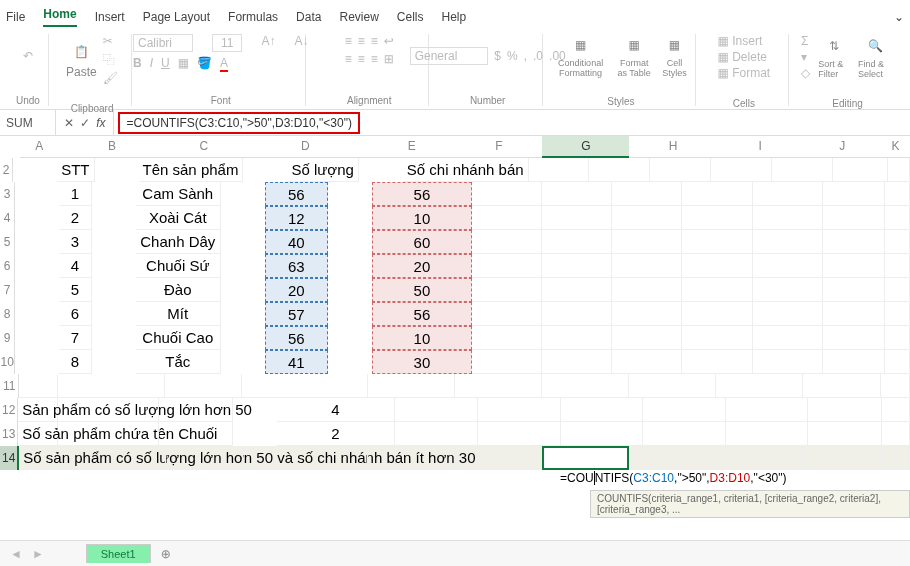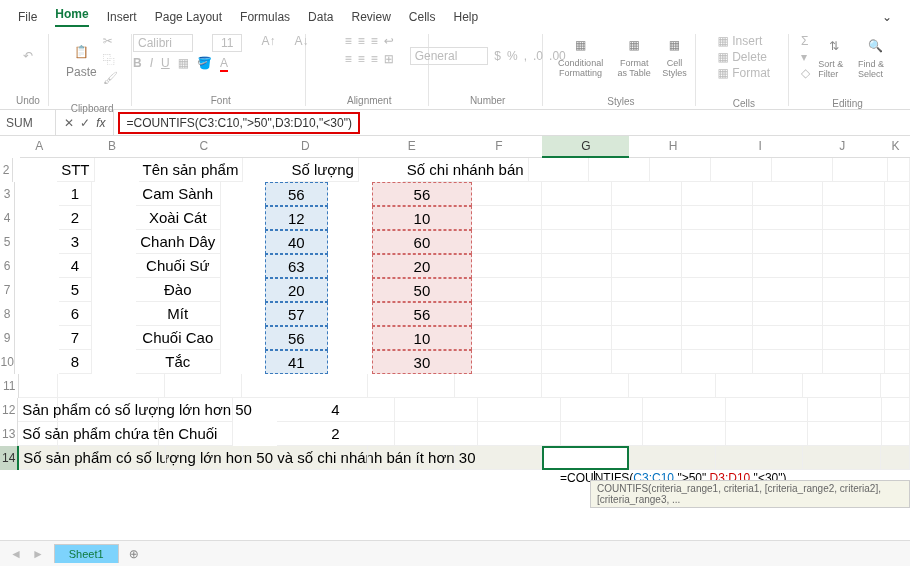--- a/index.html
+++ b/index.html
@@ -1,18 +1,18 @@
 <!DOCTYPE html>
 <html><head>
 <meta charset="utf-8">
 <style>
 * { margin: 0; padding: 0; box-sizing: border-box; font-family: "Segoe UI", sans-serif; font-size: 12px; }
 body { background: #fff; width: 910px; height: 566px; overflow: hidden; position: relative; }
 
-.menubar { display: flex; align-items: center; padding: 6px 18px 0; gap: 18px; height: 28px; }
+.menubar { display: flex; align-items: center; padding: 6px 6px 0; gap: 18px; height: 28px; }
 .menubar span { color: #444; cursor: pointer; }
 .menubar .active { color: #0f7a3f; font-weight: 600; border-bottom: 2px solid #0f7a3f; padding-bottom: 4px; }
 .caret { margin-left: auto; color: #888; }
 
 .ribbon { display: flex; align-items: flex-start; padding: 6px 8px 2px; border-bottom: 1px solid #ddd; height: 82px; gap: 4px; }
 .rgroup { display: flex; flex-direction: column; align-items: center; justify-content: space-between; height: 72px; border-right: 1px solid #e5e5e5; padding: 0 8px; }
 .rgroup:last-child { border-right: none; }
 .rgroup .tools { display: flex; align-items: center; gap: 6px; color: #bbb; flex: 1; }
 .rgroup .label { font-size: 10px; color: #888; margin-top: 18px; }
 .bigbtn { display: flex; flex-direction: column; align-items: center; color: #888; gap: 2px; }
@@ -44,21 +44,21 @@
 .wA { width: 40px; } .wB { width: 110px; } .wC { width: 80px; } .wD { width: 130px; }
 .wE { width: 90px; } .wF { width: 90px; } .wG { width: 90px; } .wH { width: 90px; }
 .wI { width: 90px; } .wJ { width: 80px; } .wK { width: 30px; }
 
 .formula-cell { position: absolute; font-size: 15px; font-family: Calibri, sans-serif; }
 .fc-blue { color: #0070c0; } .fc-red { color: #c00; }
 
 .tooltip { position: absolute; background: #f4f4e8; border: 1px solid #ccc; padding: 2px 6px; font-size: 10px; color: #666; }
 
 .tabbar { position: absolute; bottom: 0; left: 0; right: 0; height: 26px; border-top: 1px solid #ddd; display: flex; align-items: center; padding: 0 10px; gap: 10px; background: #f7f7f7; }
-.tab { background: #7dd3fc; border: 1px solid #ccc; border-bottom: none; padding: 3px 14px; font-size: 11px; color: #0f7a3f; }
+.tab { background: #86efac; border: 1px solid #ccc; border-bottom: none; padding: 3px 14px; font-size: 11px; color: #0f7a3f; margin-left: 32px; }
 .plus { color: #888; }
 
 .r12 .cell, .r13 .cell, .r14 .cell { font-size: 15px; }
 .r14 { background: #f0f0e8; }
 .r14 .rh { background: #c8d8c8; }
 </style>
 </head>
 <body>
 
 <div class="menubar">
@@ -397,21 +397,21 @@
         <div class="cell wH "></div>
         <div class="cell wI "></div>
         <div class="cell wJ "></div>
         <div class="cell wK "></div>
       </div>
     </div>
 
   <div class="formula-cell" style="left:560px; top:332px;">
     <span>=COU</span><span style="border-left:1px solid #000"></span><span>NTIFS(</span><span class="fc-blue">C3:C10</span><span>,"&gt;50",</span><span class="fc-red">D3:D10</span><span>,"&lt;30")</span>
   </div>
-  <div class="tooltip" style="left:590px; top:344px;">COUNTIFS(criteria_range1, criteria1, [criteria_range2, criteria2], [criteria_range3, ...</div>
+  <div class="tooltip" style="left:590px; top:354px;">COUNTIFS(criteria_range1, criteria1, [criteria_range2, criteria2], [criteria_range3, ...</div>
 </div>
 
 <div class="tabbar">
   <span style="color:#bbb">◄</span>
   <span style="color:#bbb">►</span>
   <span class="tab">Sheet1</span>
   <span class="plus">⊕</span>
 </div>
 
 </body></html>

